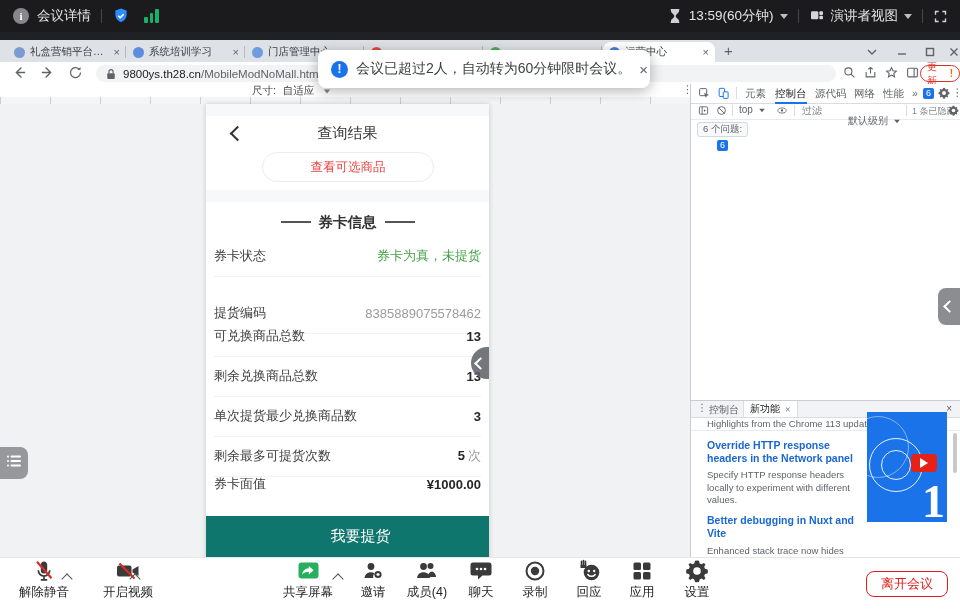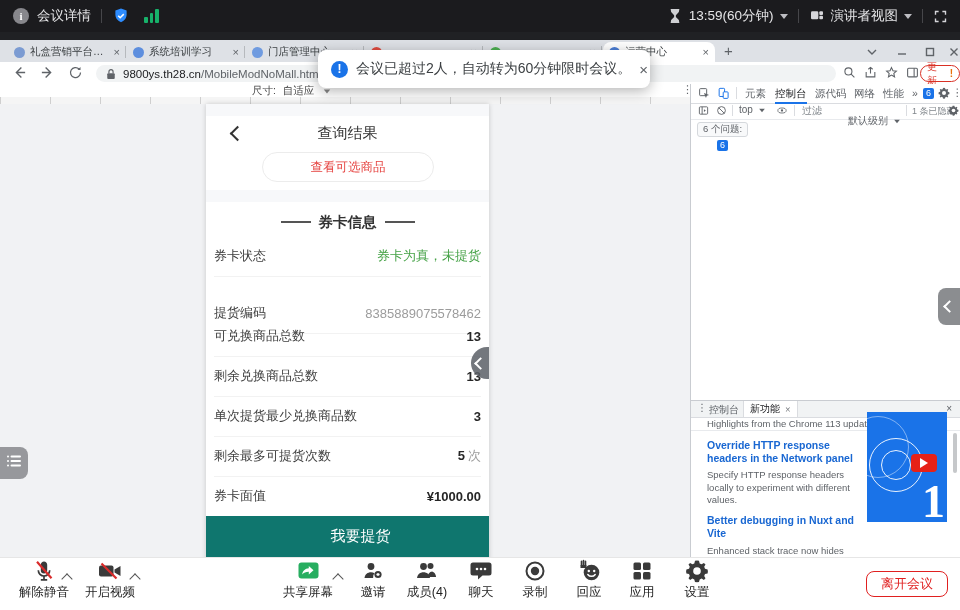--- a/index.html
+++ b/index.html
@@ -315,21 +315,21 @@
       <div class="mv-row" style="top:194px;">
         <span class="mv-label">单次提货最少兑换商品数</span>
         <span class="v-strong">3</span>
       </div>
       <div class="mv-row" style="top:234px;">
         <span class="mv-label">剩余最多可提货次数</span>
         <span class="v-strong">
           <span>5</span><span class="v-suffix">次</span>
         </span>
       </div>
-      <div class="mv-row" style="top:274px;border-bottom:none;justify-content:space-between;">
+      <div class="mv-row" style="top:262px;border-bottom:none;justify-content:space-between;">
         <span class="mv-label">券卡面值</span>
         <span class="v-strong">¥1000.00</span>
       </div>
     </div>
     <button class="mv-submit">我要提货</button>
 
     <div class="handle" style="position:absolute;left:265px;top:243px;width:18px;height:32px;border-radius:16px 0 0 16px;">
       <span class="chev"></span>
     </div>
   </div>
@@ -467,21 +467,21 @@
           <path d="M12 2.5c1.8 0 3.2 1.4 3.2 3.2v5.6a3.2 3.2 0 0 1-6.4 0V5.7c0-1.8 1.4-3.2 3.2-3.2z" fill="#3a3a3a"></path>
           <path d="M6.3 11.3a5.7 5.7 0 0 0 11.4 0" fill="none" stroke="#3a3a3a" stroke-width="1.7"></path>
           <path d="M12 17v3.2M8.8 20.8h6.4" stroke="#3a3a3a" stroke-width="1.7"></path>
           <path d="M5 2.8l14.5 16.5" stroke="#d92b2b" stroke-width="2.2"></path>
         </svg>
     </span>
     <span>解除静音</span>
   </div>
   <span class="zt-caret" style="left:63px;top:575px;"></span>
 
-  <div class="zt-item" style="left:72px;">
+  <div class="zt-item" style="left:90px;">
     <span>
       <svg width="26" height="24" viewBox="0 0 26 24">
           <rect x="2" y="6.5" width="14.5" height="11" rx="2" fill="#3a3a3a"></rect>
           <path d="M17.5 10.5L23.5 7v10l-6-3.5z" fill="#3a3a3a"></path>
           <path d="M4.5 4.5l15 15" stroke="#d92b2b" stroke-width="2.2"></path>
         </svg>
     </span>
     <span>开启视频</span>
   </div>
   <span class="zt-caret" style="left:131px;top:575px;"></span>

